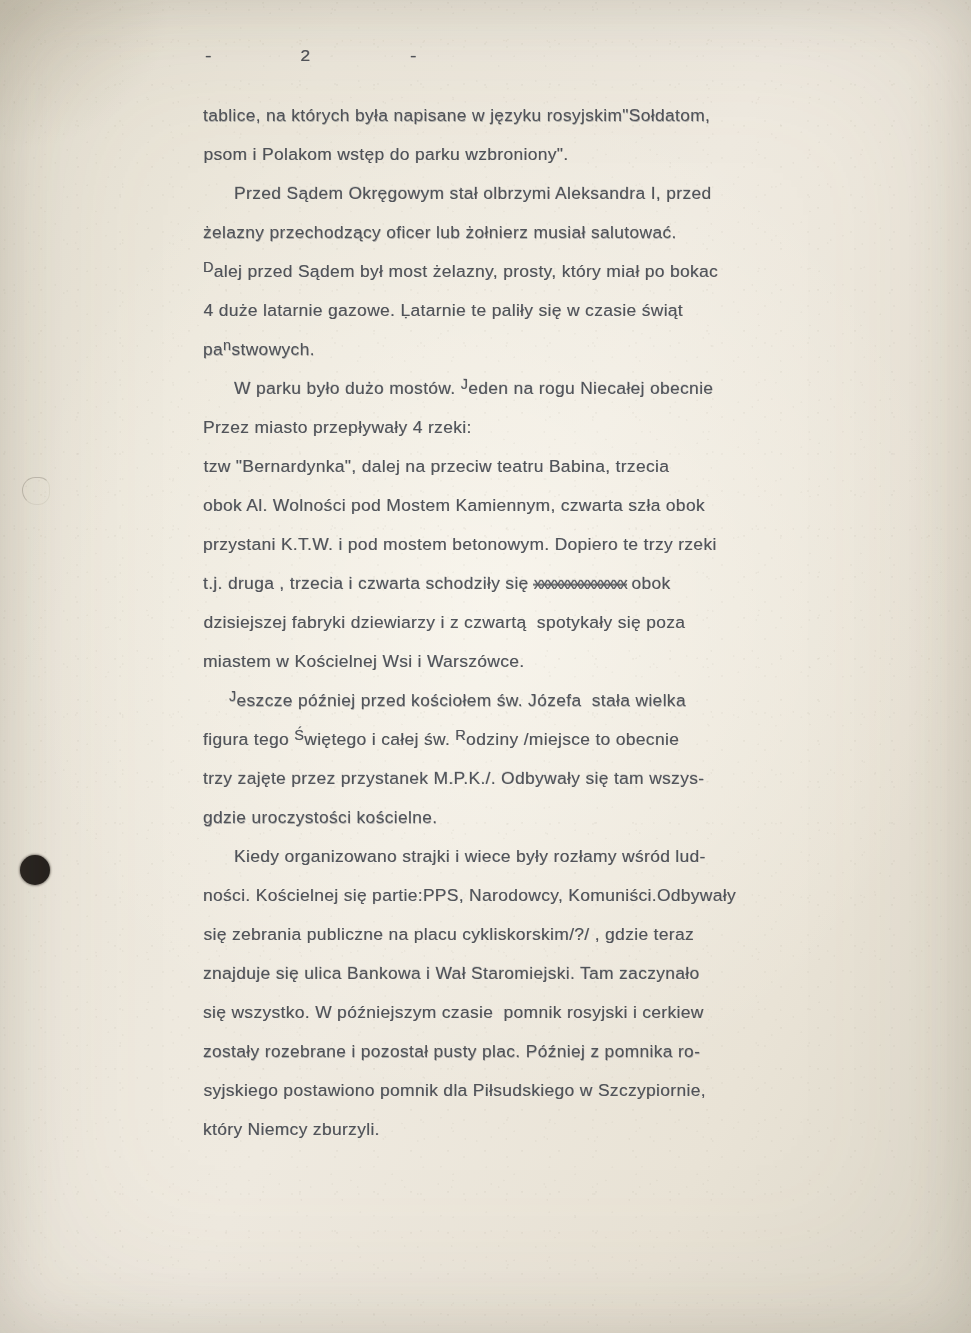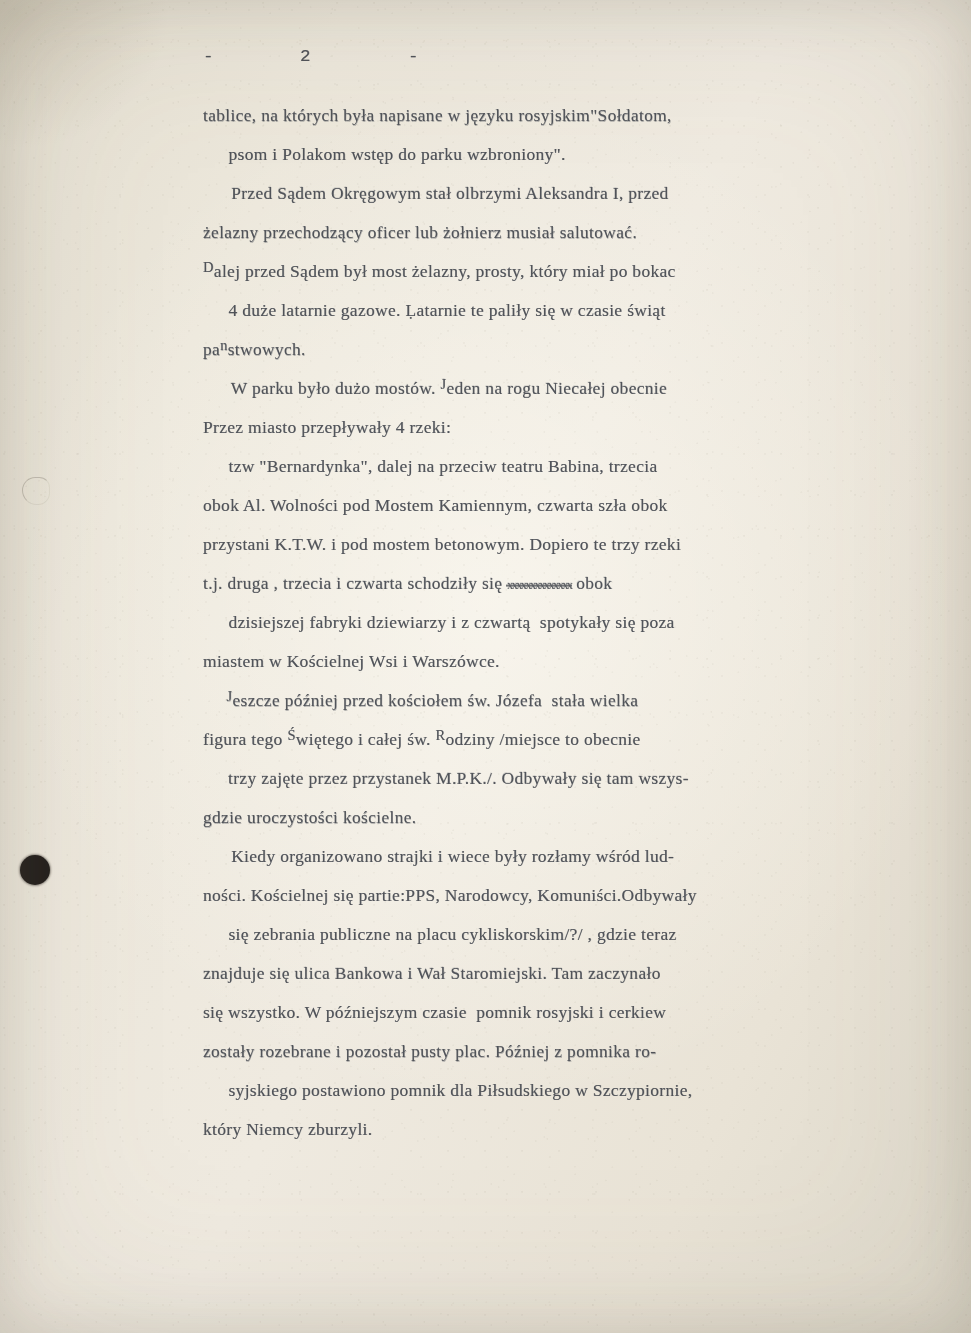--- a/index.html
+++ b/index.html
@@ -98,52 +98,52 @@
     letter-spacing: 0.35px;
   }
 
   #body-block {
     position: absolute;
     left: 203px;
     top: 96px;
     width: 760px;
   }
   .line {
-    font-family: Liberation Serif, serif;
+    font-family: Liberation Sans, sans-serif;
     font-size: 17.4px;
     letter-spacing: 0.35px;
     color: #3b3f47;
     white-space: pre;
     height: 39px;
     line-height: 39px;
     opacity: 0.88;
     text-shadow:
       0.4px 0.3px 0.6px rgba(70,74,84,0.42),
       -0.3px -0.2px 0.5px rgba(90,94,104,0.22);
   }
   
   .line:nth-child(3n+1)  { transform: translateY(0.4px); }
-  .line:nth-child(4n+2)  { transform: translateX(0.5px); margin-left: 25px; }
+  .line:nth-child(4n+2)  { transform: translateX(0.5px); }
   .line:nth-child(5n+3)  { transform: translateY(-0.4px); }
 
   
   .raised {
     display: inline-block;
     vertical-align: baseline;
     position: relative;
     top: -5px;
     font-size: 14.5px;
   }
   
   .struck {
     position: relative;
     color: #3b3f47;
     opacity: 0.95;
     letter-spacing: -1.4px;
-    font-size: 12px;
+    font-size: 16px;
     margin-top: 42px;
   }
   .struck::after {
     content: "";
     position: absolute;
     left: -1px;
     right: -1px;
     top: 52%;
     height: 2.2px;
     background: #3b3f47;

